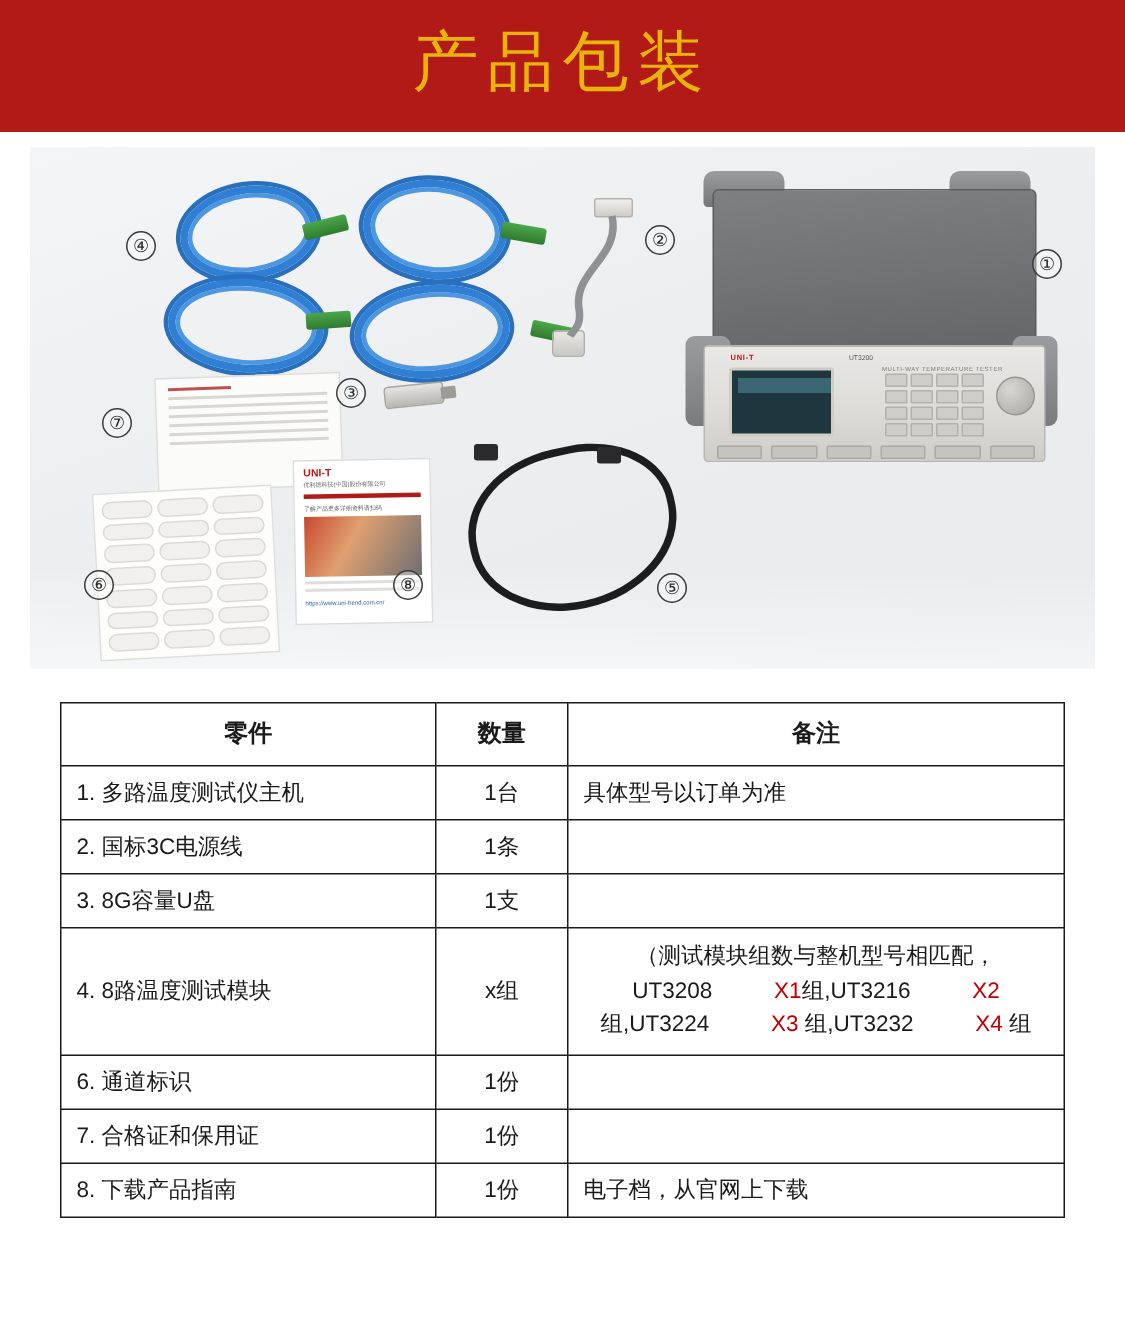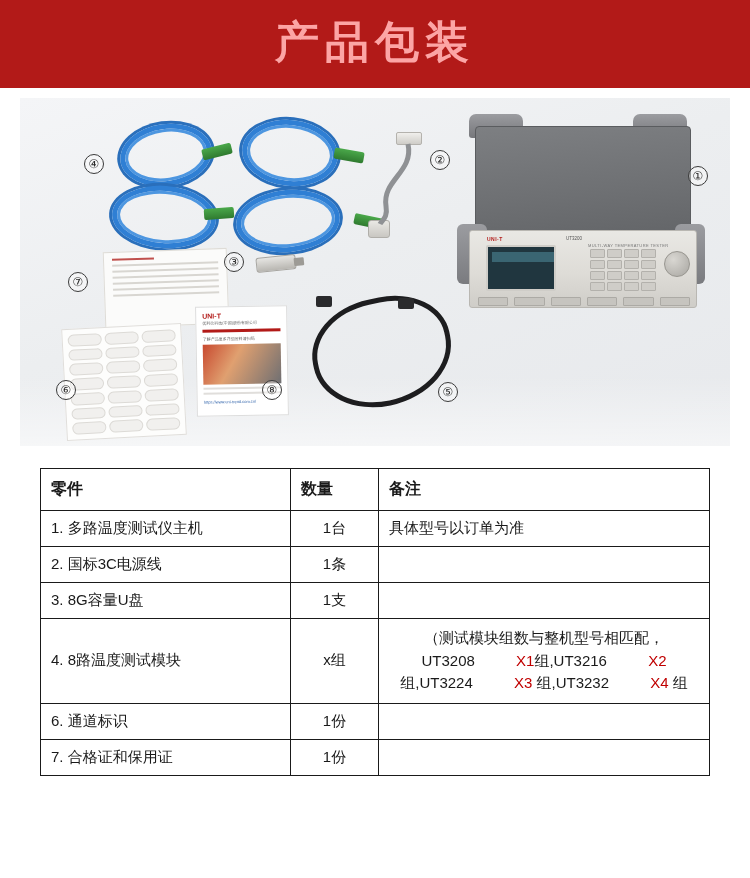--- a/index.html
+++ b/index.html
@@ -20,23 +20,23 @@
   .banner {
     position: absolute;
     left: 0; top: 0;
     width: 750px; height: 88px;
     background: #b21a18;
     display: flex;
     align-items: center;
     justify-content: center;
   }
   .banner-title {
-    color: #fca5a5;
+    color: #eab308;
     font-size: 44px;
-    font-weight: bold;
+    font-weight: normal;
     letter-spacing: 6px;
     line-height: 1;
     padding-bottom: 4px;
   }
 
   
   .photo {
     position: absolute;
     left: 20px; top: 98px;
     width: 710px; height: 348px;
@@ -337,21 +337,21 @@
     font-size: 15px;
     color: #1a1a1a;
   }
   table.parts th, table.parts td {
     border: 1px solid #1a1a1a;
     padding: 8px 10px;
     vertical-align: middle;
   }
   table.parts th {
     font-weight: bold;
-    text-align: left;
+    text-align: center;
     font-size: 16px;
     height: 42px;
   }
   .col-name  { width: 250px; text-align: left; }
   .col-qty   { width: 88px;  text-align: center; }
   .col-note  { text-align: left; }
   td.col-name { text-align: left; }
   .note-2line { line-height: 1.5; text-align: center; }
   .hl { color: #c00000; margin-left: 37px; }
 </style>
@@ -521,17 +521,22 @@
         <tr>
           <td class="col-name">6.  通道标识</td>
           <td class="col-qty">1份</td>
           <td class="col-note"></td>
         </tr>
         <tr>
           <td class="col-name">7.  合格证和保用证</td>
           <td class="col-qty">1份</td>
           <td class="col-note"></td>
         </tr>
+        <tr>
+          <td class="col-name">8.  下载产品指南</td>
+          <td class="col-qty">1份</td>
+          <td class="col-note">电子档，从官网上下载</td>
+        </tr>
       </tbody>
     </table>
   </div>
 
 </div>
 
 </body></html>

